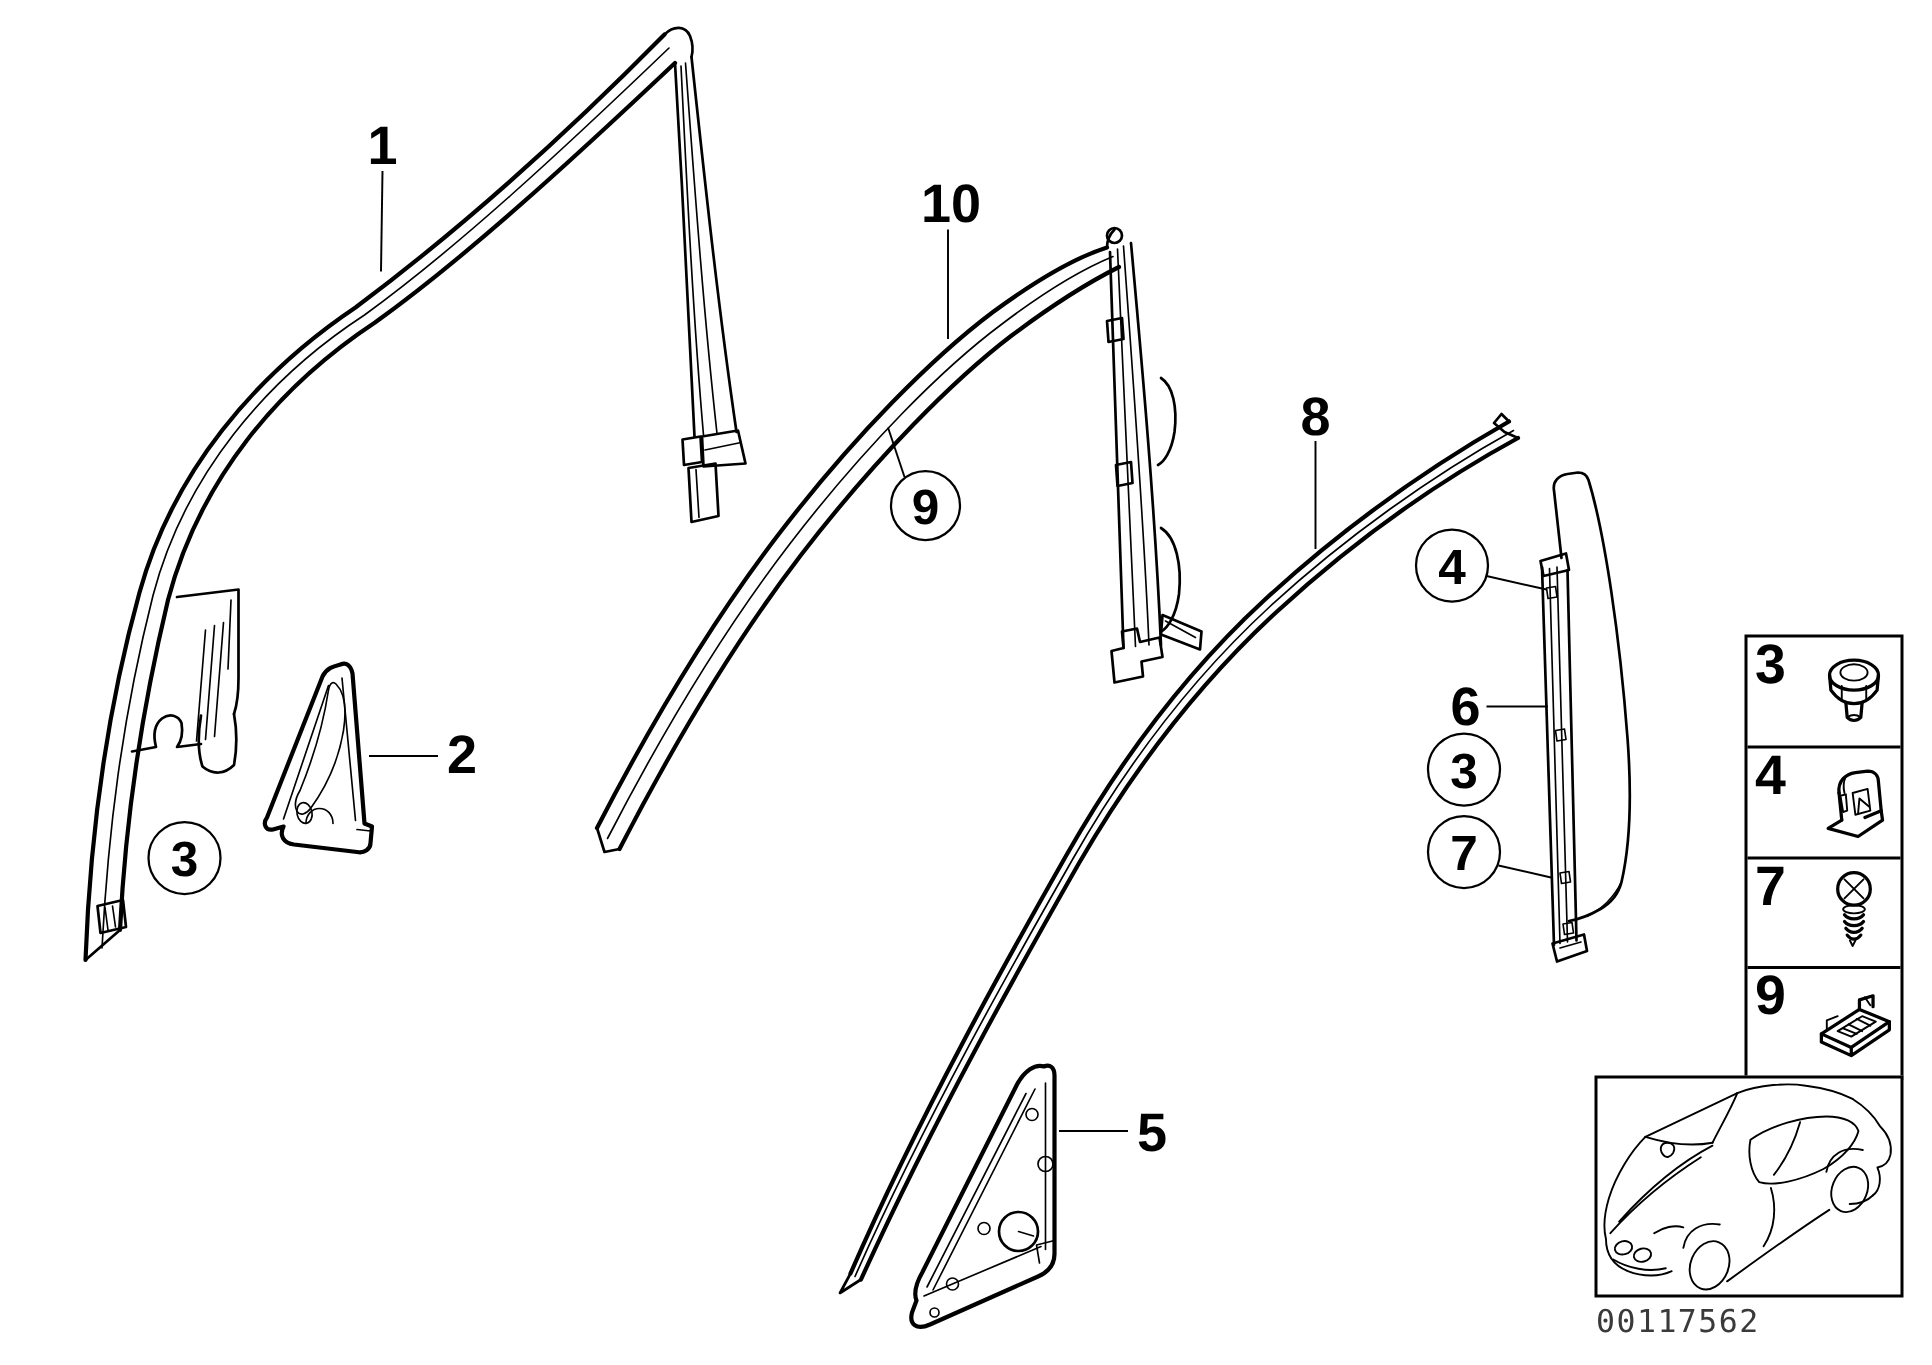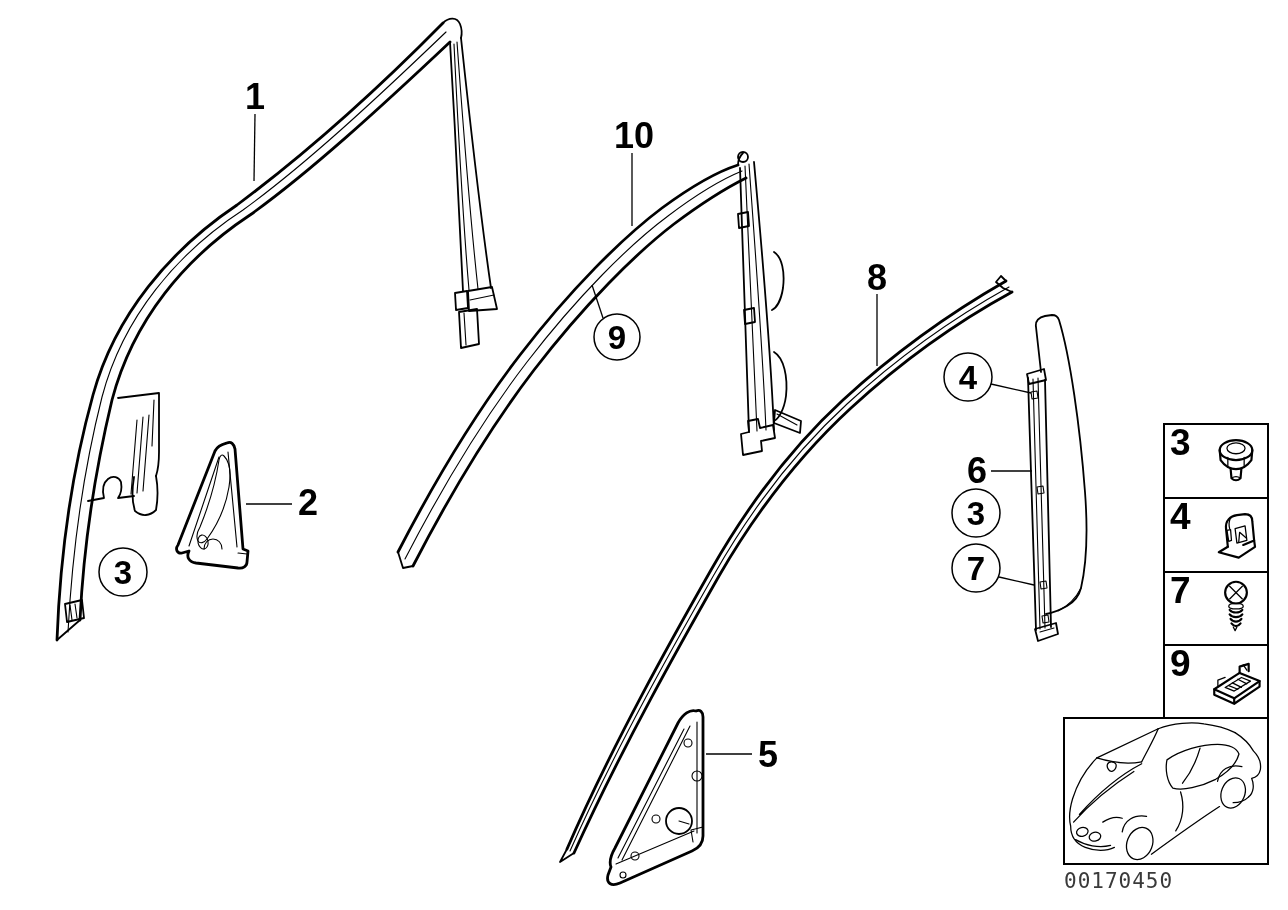--- a/index.html
+++ b/index.html
@@ -248,15 +248,15 @@
       <path class="car-line" d="M118,75 C122,88 121,103 113,115"></path>
       <path class="car-line" d="M88,139 C110,123 138,103 158,90"></path>
       <ellipse class="car-line" cx="76" cy="128" rx="13" ry="17" transform="rotate(22 76 128)"></ellipse>
       <path class="car-line" d="M58,116 C60,104 70,98 83,100"></path>
       <ellipse class="car-line" cx="172" cy="76" rx="12" ry="16" transform="rotate(22 172 76)"></ellipse>
       <path class="car-line" d="M156,64 C158,52 168,46 181,49"></path>
       <path class="car-line" d="M188,80 C184,84 178,86 172,86"></path>
     </svg>
   </div>
 
-  <div class="part-number">00170450</div>
+  <div class="part-number">00117562</div>
 
 </div>
 
 </body></html>

